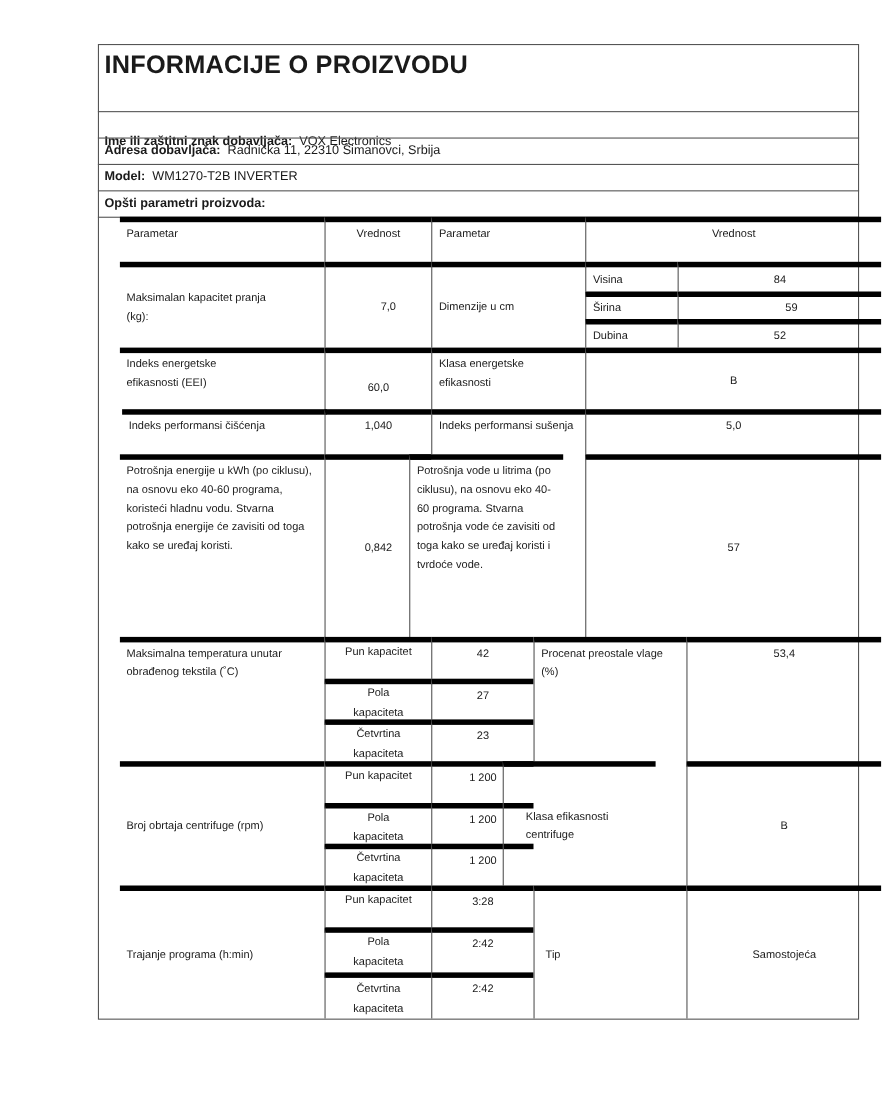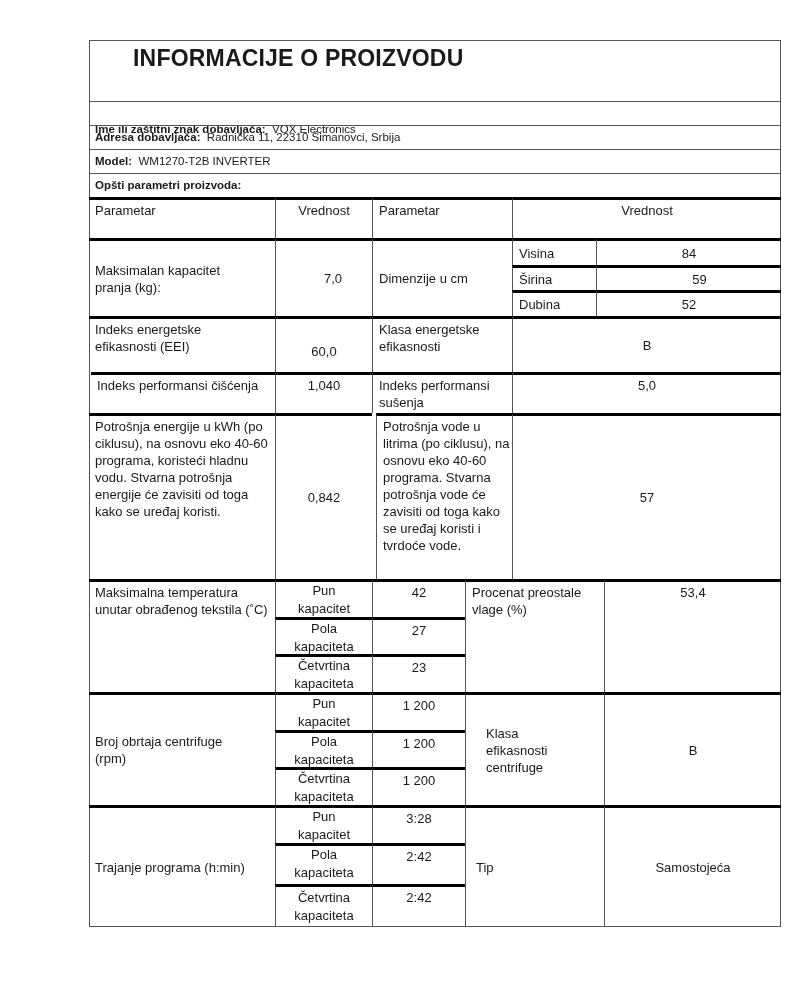--- a/index.html
+++ b/index.html
@@ -1,24 +1,24 @@
 <!DOCTYPE html>
 <html><head>
 <meta charset="utf-8">
 <style>
   html, body { margin:0; padding:0; background:#ffffff; }
   body { width:807px; height:1000px; position:relative; overflow:hidden;
          font-family:"Liberation Sans", "DejaVu Sans", sans-serif; color:#1a1a1a; }
-  .cell { position:absolute; box-sizing:border-box; font-size:13px; line-height:17px;
-          padding:2px 6px; border-left:1px solid #555; border-top:3px solid #000000; }
+  .cell { position:absolute; box-sizing:border-box; font-size:10px; line-height:17px;
+          padding:2px 6px; border-left:1px solid #555; border-top:5px solid #000000;margin-left:20px; }
   .c { text-align:center; }
   .vc { display:flex; align-items:center; }
   .vc.c { justify-content:center; }
   .frame { position:absolute; border:1px solid #555; box-sizing:border-box; }
-  .title { font-size:23px; font-weight:bold; line-height:28px; letter-spacing:0.2px;margin-left:38px; }
+  .title { font-size:23px; font-weight:bold; line-height:28px; letter-spacing:0.2px; }
   .subtitle { font-size:8.5px; line-height:12px; color:#222; margin-top:2px; }
   b { font-weight:bold; }
   .hline { position:absolute; height:1px; background:#555; }
 </style>
 </head>
 <body>
 
 <div class="frame" style="left:89px;top:40px;width:692px;height:887px;"></div>
 
 <div style="position:absolute;left:95px;top:44px;width:680px;">
@@ -66,41 +66,41 @@
 <div class="cell" style="left:372px;top:316px;width:140px;height:56px;padding-right:20px;">Klasa energetske efikasnosti</div>
 <div class="cell vc c" style="left:512px;top:316px;width:269px;height:56px;">B</div>
 
 <div class="cell" style="left:91px;top:372px;width:186px;height:41px;border-left:none;">Indeks performansi čišćenja</div>
 <div class="cell c" style="left:275px;top:372px;width:97px;height:41px;">1,040</div>
 <div class="cell" style="left:372px;top:372px;width:140px;height:41px;padding-right:10px;">Indeks performansi sušenja</div>
 <div class="cell c" style="left:512px;top:372px;width:269px;height:41px;">5,0</div>
 
 <div class="cell" style="left:89px;top:413px;width:186px;height:166px;border-left:none;">Potrošnja energije u kWh (po ciklusu), na osnovu eko 40-60 programa, koristeći hladnu vodu. Stvarna potrošnja energije će zavisiti od toga kako se uređaj koristi.</div>
 <div class="cell vc c" style="left:275px;top:413px;width:97px;height:166px;">0,842</div>
-<div class="cell" style="left:376px;top:413px;width:140px;height:166px;">Potrošnja vode u litrima (po ciklusu), na osnovu eko 40-60 programa. Stvarna potrošnja vode će zavisiti od toga kako se uređaj koristi i tvrdoće vode.</div>
+<div class="cell" style="left:352px;top:413px;width:140px;height:166px;">Potrošnja vode u litrima (po ciklusu), na osnovu eko 40-60 programa. Stvarna potrošnja vode će zavisiti od toga kako se uređaj koristi i tvrdoće vode.</div>
 <div class="cell vc c" style="left:512px;top:413px;width:269px;height:166px;">57</div>
 
 <div class="cell" style="left:89px;top:579px;width:186px;height:113px;border-left:none;">Maksimalna temperatura unutar obrađenog tekstila (˚C)</div>
 <div class="cell c" style="left:275px;top:579px;width:97px;height:38px;padding:0 14px;line-height:18px;">Pun kapacitet</div>
 <div class="cell c" style="left:372px;top:579px;width:93px;height:38px;">42</div>
 <div class="cell c" style="left:275px;top:617px;width:97px;height:37px;padding:0 14px;line-height:18px;">Pola kapaciteta</div>
 <div class="cell c" style="left:372px;top:617px;width:93px;height:37px;">27</div>
 <div class="cell c" style="left:275px;top:654px;width:97px;height:38px;padding:0 10px;line-height:18px;">Četvrtina kapaciteta</div>
 <div class="cell c" style="left:372px;top:654px;width:93px;height:38px;">23</div>
 <div class="cell" style="left:465px;top:579px;width:139px;height:113px;padding-right:14px;">Procenat preostale vlage (%)</div>
 <div class="cell c" style="left:604px;top:579px;width:177px;height:113px;">53,4</div>
 
 <div class="cell vc" style="left:89px;top:692px;width:186px;height:113px;border-left:none;padding-right:50px;">Broj obrtaja centrifuge (rpm)</div>
 <div class="cell c" style="left:275px;top:692px;width:97px;height:38px;padding:0 14px;line-height:18px;">Pun kapacitet</div>
 <div class="cell c" style="left:372px;top:692px;width:93px;height:38px;">1 200</div>
 <div class="cell c" style="left:275px;top:730px;width:97px;height:37px;padding:0 14px;line-height:18px;">Pola kapaciteta</div>
 <div class="cell c" style="left:372px;top:730px;width:93px;height:37px;">1 200</div>
 <div class="cell c" style="left:275px;top:767px;width:97px;height:38px;padding:0 10px;line-height:18px;">Četvrtina kapaciteta</div>
 <div class="cell c" style="left:372px;top:767px;width:93px;height:38px;">1 200</div>
-<div class="cell vc" style="left:465px;top:692px;width:139px;height:113px;padding-right:30px;padding-left:20px;">Klasa efikasnosti centrifuge</div>
+<div class="cell vc" style="left:437px;top:692px;width:139px;height:113px;padding-right:30px;padding-left:20px;">Klasa efikasnosti centrifuge</div>
 <div class="cell vc c" style="left:604px;top:692px;width:177px;height:113px;">B</div>
 
 <div class="cell vc" style="left:89px;top:805px;width:186px;height:121px;border-left:none;">Trajanje programa (h:min)</div>
 <div class="cell c" style="left:275px;top:805px;width:97px;height:38px;padding:0 14px;line-height:18px;">Pun kapacitet</div>
 <div class="cell c" style="left:372px;top:805px;width:93px;height:38px;">3:28</div>
 <div class="cell c" style="left:275px;top:843px;width:97px;height:41px;padding:0 14px;line-height:18px;">Pola kapaciteta</div>
 <div class="cell c" style="left:372px;top:843px;width:93px;height:41px;">2:42</div>
 <div class="cell c" style="left:275px;top:884px;width:97px;height:42px;padding:2px 10px 0;line-height:18px;">Četvrtina kapaciteta</div>
 <div class="cell c" style="left:372px;top:884px;width:93px;height:42px;">2:42</div>
 <div class="cell vc" style="left:465px;top:805px;width:139px;height:121px;padding-left:10px;">Tip</div>

